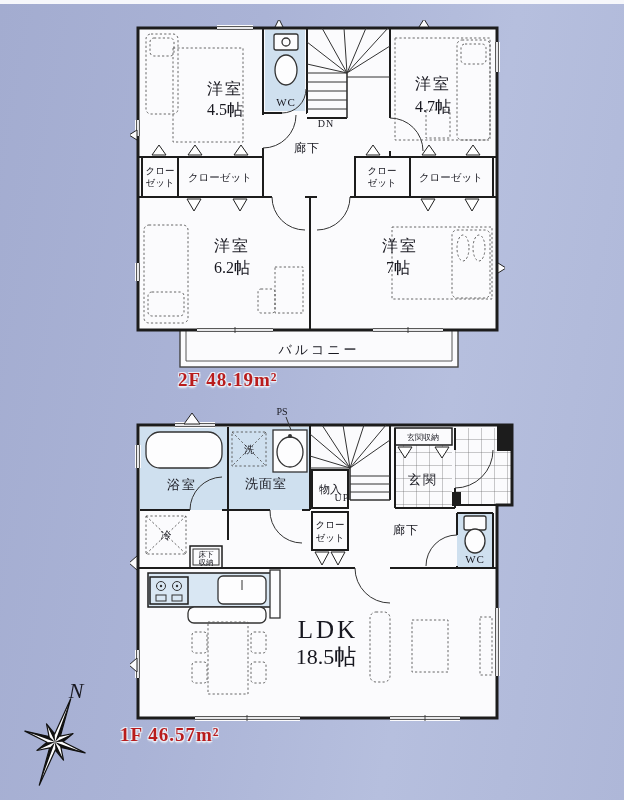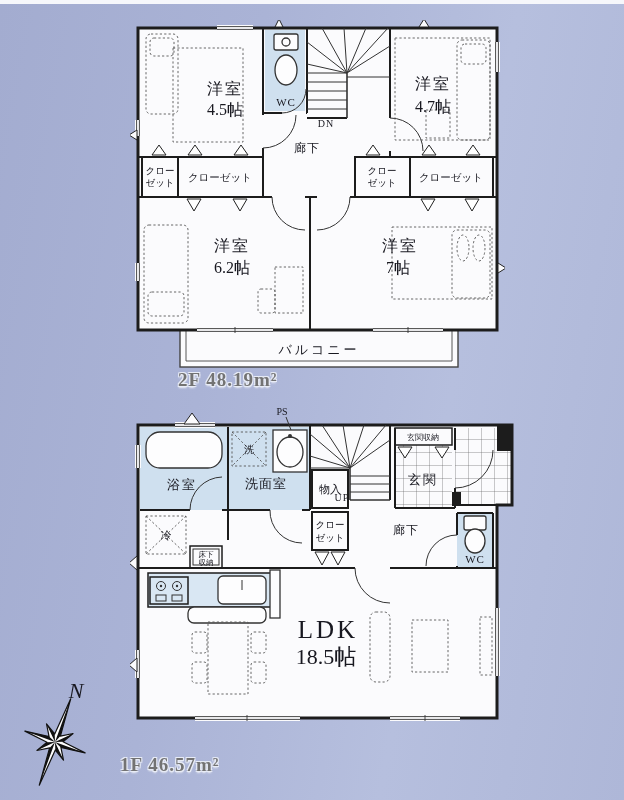--- a/index.html
+++ b/index.html
@@ -5,21 +5,21 @@
   html,body{margin:0;padding:0;}
   body{
     width:624px;height:800px;position:relative;overflow:hidden;
     background:linear-gradient(100deg,#a3acd0 0%,#aab3d6 35%,#b6bfde 68%,#aeb7d8 100%);
     font-family:"Liberation Serif","DejaVu Serif",serif;
   }
   .top-strip{position:absolute;top:0;left:0;width:624px;height:4px;background:#f6f7fb;}
   svg{position:absolute;}
   svg text{fill:#181820;font-family:"Liberation Serif","DejaVu Serif",serif;}
   .area-label{
-    position:absolute;font-size:19px;font-weight:bold;color:#737373;letter-spacing:1px;
+    position:absolute;font-size:19px;font-weight:bold;color:#b91c1c;letter-spacing:1px;
     text-shadow:1px 1px 0 #e8ecf6,-1px -1px 0 #e8ecf6,1px -1px 0 #e8ecf6,-1px 1px 0 #e8ecf6,0 2px 2px rgba(255,255,255,.8);
   }
   .wall{stroke:#1c1c1c;fill:none;}
   .w3{stroke-width:3;} .w2{stroke-width:2;} .w15{stroke-width:1.5;}
   .thin{stroke:#333;stroke-width:1;fill:none;}
   .fix{stroke:#333;stroke-width:1.3;fill:#fdfdfe;}
   .dot{stroke:#555;stroke-width:0.9;fill:none;stroke-dasharray:2.2 2.2;}
   .win{stroke:#333;stroke-width:0.9;}
   .vmark{fill:#fff;stroke:#222;stroke-width:1;}
   .tri{fill:#fbfbfd;stroke:#222;stroke-width:1;}
@@ -350,21 +350,21 @@
       <line class="win" x1="9.4" y1="250" x2="9.4" y2="278"></line>
     <rect x="364" y="208" width="6" height="68" fill="#fbfbfd"></rect>
     <line class="win" x1="365.6" y1="208" x2="365.6" y2="276"></line>
       <line class="win" x1="368.4" y1="208" x2="368.4" y2="276"></line>
     <polygon class="tri" points="54,24 62,13 70,24"></polygon>
     <polygon class="tri" points="7,156 -1,163 7,170"></polygon>
     <polygon class="tri" points="7,258 -1,265 7,272"></polygon>
   </g>
 </svg>
 
-<div class="area-label" style="left:120px;top:754px;">1F 46.57m²</div>
+<div class="area-label" style="left:120px;top:724px;">1F 46.57m²</div>
 
 <svg style="left:10px;top:662px;" width="115" height="130" viewBox="0 0 115 130">
   <text x="66" y="36" font-size="22" font-style="italic" text-anchor="middle">N</text>
   <g transform="translate(45,80)">
     <path d="M15.7,-43.2 L5.4,-5.9 L18.1,-8.5 L8,-0.3 L30.1,10.9 L5.9,5.4 L8.5,18.1 L0.3,8 L-15.7,43.2 L-5.4,5.9 L-18.1,8.5 L-8,0.3 L-30.1,-10.9 L-5.9,-5.4 L-8.5,-18.1 L-0.3,-8 Z" fill="#fdfdfd" stroke="#111" stroke-width="1.2" stroke-linejoin="round"></path>
     <path d="M0,0 L15.7,-43.2 L5.4,-5.9 Z M0,0 L18.1,-8.5 L8,-0.3 Z M0,0 L30.1,10.9 L5.9,5.4 Z M0,0 L8.5,18.1 L0.3,8 Z M0,0 L-15.7,43.2 L-5.4,5.9 Z M0,0 L-18.1,8.5 L-8,0.3 Z M0,0 L-30.1,-10.9 L-5.9,-5.4 Z M0,0 L-8.5,-18.1 L-0.3,-8 Z" fill="#111"></path>
   </g>
 </svg>
 
 </body></html>

